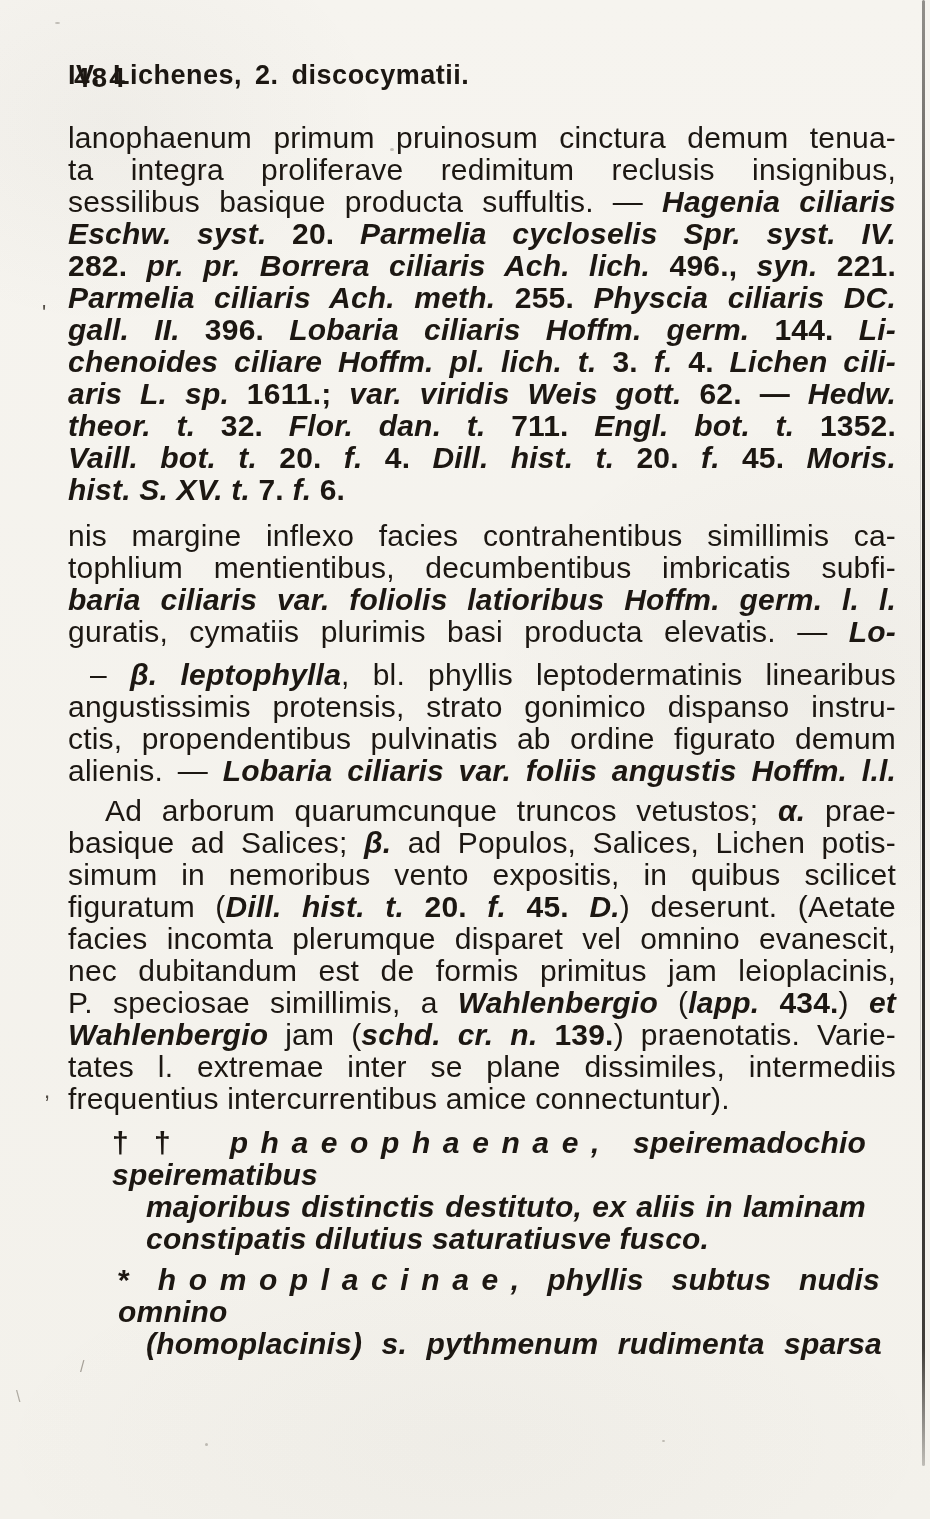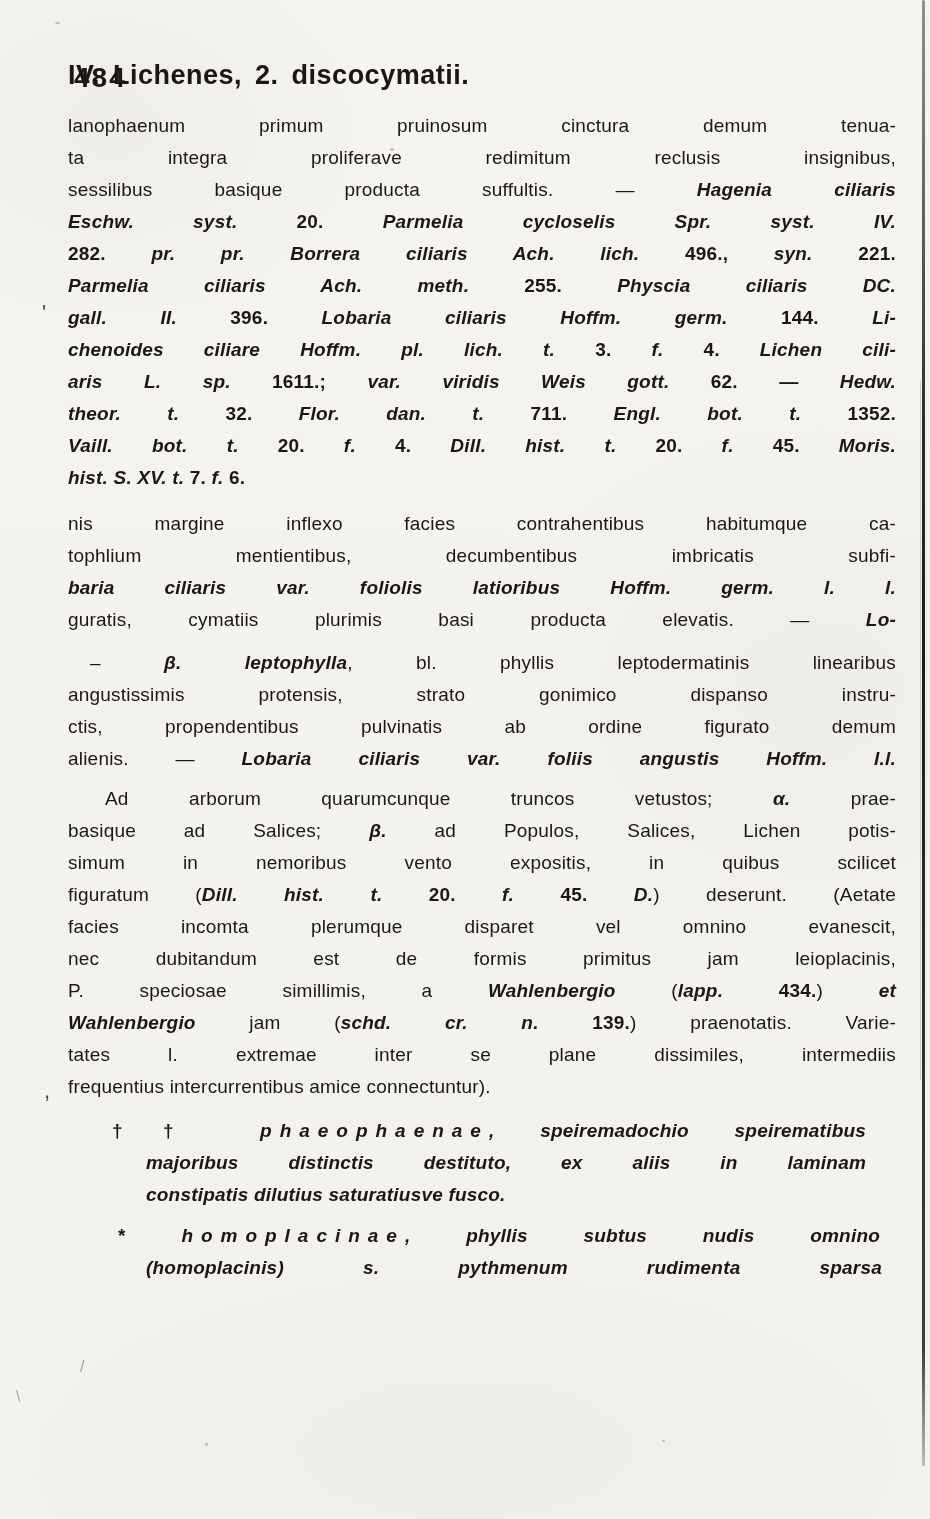--- a/index.html
+++ b/index.html
@@ -12,21 +12,21 @@
     color:#1c1712;
     background:
       radial-gradient(ellipse 420px 320px at 12% 8%, rgba(60,55,45,0.035), transparent 65%),
       radial-gradient(ellipse 520px 420px at 88% 45%, rgba(60,55,45,0.03), transparent 65%),
       radial-gradient(ellipse 700px 300px at 50% 95%, rgba(60,55,45,0.025), transparent 70%),
       linear-gradient(#f6f4ef, #f3f1eb);
   }
   .hdr{position:absolute;left:68px;right:34px;top:60px;height:42px;}
   .pagenum{position:absolute;left:6px;top:2px;font-size:28px;font-weight:bold;letter-spacing:2px;}
   .rtitle{position:absolute;left:0;right:110px;top:0;text-align:left;font-size:27px;font-weight:bold;word-spacing:5px;letter-spacing:0.5px;}
-  .textblock{position:absolute;left:68px;top:110px;width:828px;font-size:19px;line-height:32px;letter-spacing:0.2px;}
+  .textblock{position:absolute;left:68px;top:122px;width:828px;font-size:30px;line-height:32px;letter-spacing:0.2px;}
   .line{text-align:justify;text-align-last:justify;}
   .line.left{text-align-last:left;}
   .p-platyphylla{margin-top:14px;}
   .p-leptophylla{margin-top:11px;}
   .p-habitat{margin-top:8px;}
   .p-phaeophaenae{margin-top:12px;}
   .p-homoplacinae{margin-top:9px;}
   .ind1{text-indent:57px;}
   .ind2{text-indent:22px;}
   .ind3{text-indent:37px;}
@@ -71,21 +71,21 @@
       <div class="line"><span class="bi">Parmelia ciliaris Ach. meth.</span><span class="b"> 255. </span><span class="bi">Physcia ciliaris DC.</span></div>
       <div class="line"><span class="bi">gall. II.</span><span class="b"> 396. </span><span class="bi">Lobaria ciliaris Hoffm. germ.</span><span class="b"> 144. </span><span class="bi">Li-</span></div>
       <div class="line"><span class="bi">chenoides ciliare Hoffm. pl. lich. t.</span><span class="b"> 3. </span><span class="bi">f.</span><span class="b"> 4. </span><span class="bi">Lichen cili-</span></div>
       <div class="line"><span class="bi">aris L. sp.</span><span class="b"> 1611.; </span><span class="bi">var. viridis Weis gott.</span><span class="b"> 62. — </span><span class="bi">Hedw.</span></div>
       <div class="line"><span class="bi">theor. t.</span><span class="b"> 32. </span><span class="bi">Flor. dan. t.</span><span class="b"> 711. </span><span class="bi">Engl. bot. t.</span><span class="b"> 1352.</span></div>
       <div class="line"><span class="bi">Vaill. bot. t.</span><span class="b"> 20. </span><span class="bi">f.</span><span class="b"> 4. </span><span class="bi">Dill. hist. t.</span><span class="b"> 20. </span><span class="bi">f.</span><span class="b"> 45. </span><span class="bi">Moris.</span></div>
       <div class="line left"><span class="bi">hist. S. XV. t.</span><span class="b"> 7. </span><span class="bi">f.</span><span class="b"> 6.</span></div>
     </div>
 
     <div class="p-platyphylla">
-      <div class="line"><span>nis margine inflexo facies contrahentibus habitumque ca-</span></div>
+      <div class="line"><span>nis margine inflexo facies contrahentibus simillimis ca-</span></div>
       <div class="line"><span>tophlium mentientibus, decumbentibus imbricatis subfi-</span></div>
       <div class="line"><span class="bi">baria ciliaris var. foliolis latioribus Hoffm. germ. l. l.</span></div>
       <div class="line"><span>guratis, cymatiis plurimis basi producta elevatis. — </span><span class="bi">Lo-</span></div>
     </div>
 
     <div class="p-leptophylla">
       <div class="line ind2"><span>– </span><span class="bi">β. leptophylla</span><span>, bl. phyllis leptodermatinis linearibus</span></div>
       <div class="line"><span>angustissimis protensis, strato gonimico dispanso instru-</span></div>
       <div class="line"><span>ctis, propendentibus pulvinatis ab ordine figurato demum</span></div>
       <div class="line"><span>alienis. — </span><span class="bi">Lobaria ciliaris var. foliis angustis Hoffm. l.l.</span></div>

